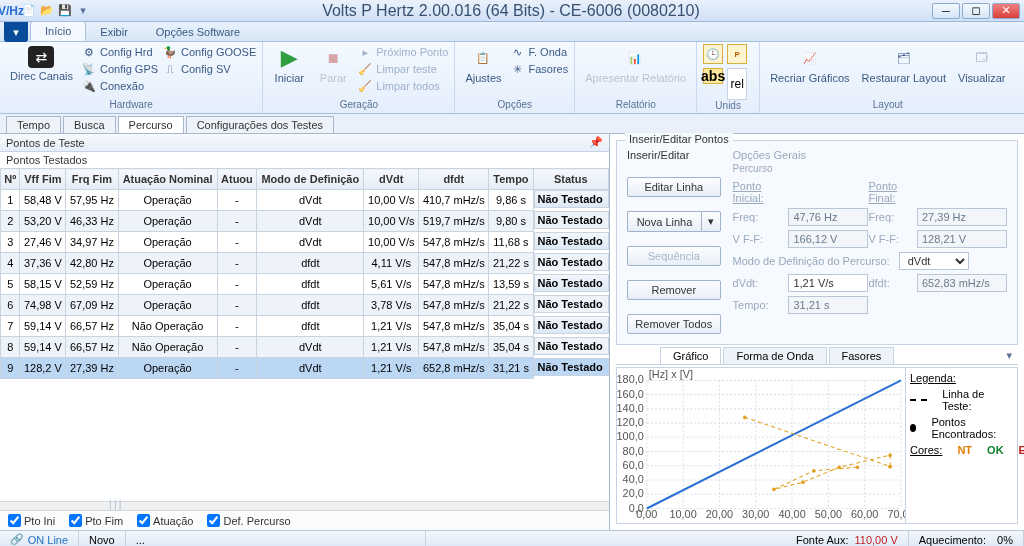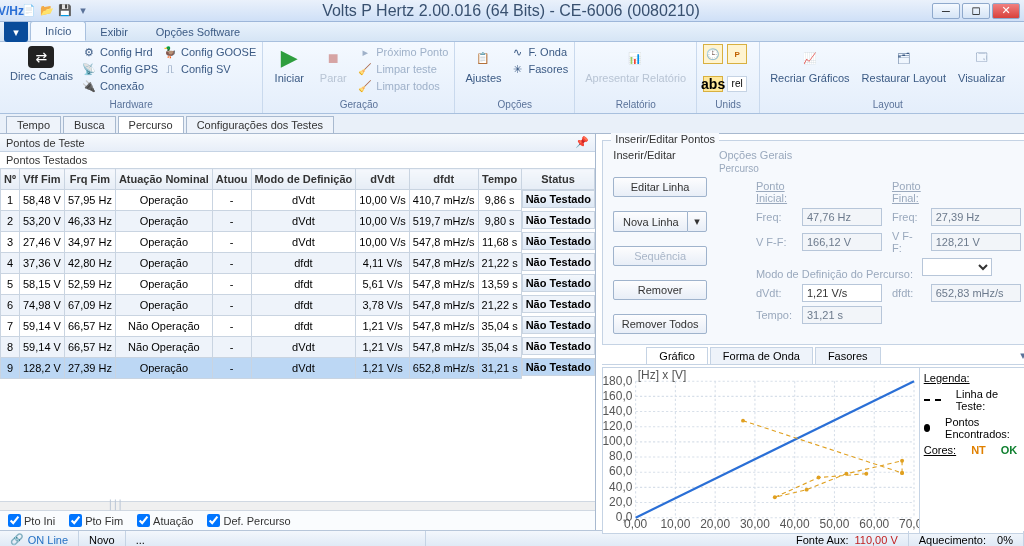--- a/index.html
+++ b/index.html
@@ -63,24 +63,24 @@
 .bottomtab { padding:2px 10px; border:1px solid #8fb3dc; background:#c7ddf3; margin:2px; color:#1a4a7e; }
 
 
 .fieldset { margin:6px; border:1px solid #c5d3e4; background:#f6f9fd; position:relative; padding:8px 10px 10px; }
 .fieldset .legend { position:absolute; top:-8px; left:8px; background:#f6f9fd; padding:0 4px; color:#333; }
 
 .iep { display:flex; gap:12px; }
 .iep .col1 { display:flex; flex-direction:column; gap:14px; }
 .iep .col1 button, .btn { min-width:90px; padding:3px 6px; background:linear-gradient(#fdfdfe,#e8eef7); border:1px solid #9fb3cc; color:#333; border-radius:2px; }
 .iep .col1 button:disabled, .btn.dis { color:#a9b6c8; }
-.formgrid { display:grid; grid-template-columns:auto 80px auto 90px; gap:4px 10px; align-items:center;margin-left:37px; }
+.formgrid { display:grid; grid-template-columns:auto 80px auto 90px; gap:4px 0; align-items:center; }
 .formgrid .lbl { color:#9aa9bd; text-align:left; }
 .formgrid .lblsub { color:#9aa9bd; grid-column:1/5; }
-.txtfield { border:1px solid #b7c6d9; background:#fff; padding:8px 4px; height:18px; color:#333; }
+.txtfield { border:1px solid #b7c6d9; background:#fff; padding:1px 4px; height:18px; color:#333; }
 .txtfield.ro { background:#f2f5f9; color:#6c7a8c; }
 
 
 .gtabs { display:flex; border-bottom:1px solid #c5d3e4; margin:0 6px;padding-left:44px; }
 .gtab { padding:2px 12px; border:1px solid #c5d3e4; border-bottom:none; margin-right:2px; background:#eef3fa; }
 .gtab.active { background:#fff; }
 
 .graphwrap { flex:1; display:flex; margin:2px 6px 6px; border:1px solid #c5d3e4; background:#fff; }
 .plot { flex:1; position:relative; }
 .legendbox { width:112px; border-left:1px solid #c5d3e4; padding:4px; font-size:10px; }
@@ -215,21 +215,21 @@
         </div>
       </div>
     <div class="label">Relatório</div>
   </div>
 
   <div class="rgroup">
     <div class="body" style="flex-wrap:wrap;width:50px">
       <span class="ic16" style="border:1px solid #d8b040;background:#fff4d0;width:20px;height:20px">🕒</span>
       <span class="ic16" style="border:1px solid #d8b040;background:#fff4d0;width:20px;height:20px;font-size:8px;font-weight:bold;color:#c06000">P</span>
       <span class="ic16" style="border:1px solid #d8b040;background:#ffe89a;width:20px;height:16px;font-size:14px;font-weight:bold">abs</span>
-      <span class="ic16" style="border:1px solid #c5d3e4;background:#fff;width:20px;height:16px;font-size:10px">rel</span>
+      <span class="ic16" style="border:1px solid #c5d3e4;background:#fff;width:20px;height:32px;font-size:12px">rel</span>
     </div>
     <div class="label">Unids</div>
   </div>
 
   <div class="rgroup" style="border-right:none">
     <div class="body">
       <div class="rbigbtn">
           <span class="ic">📈</span>
           <span>Recriar Gráficos</span>
         </div>

